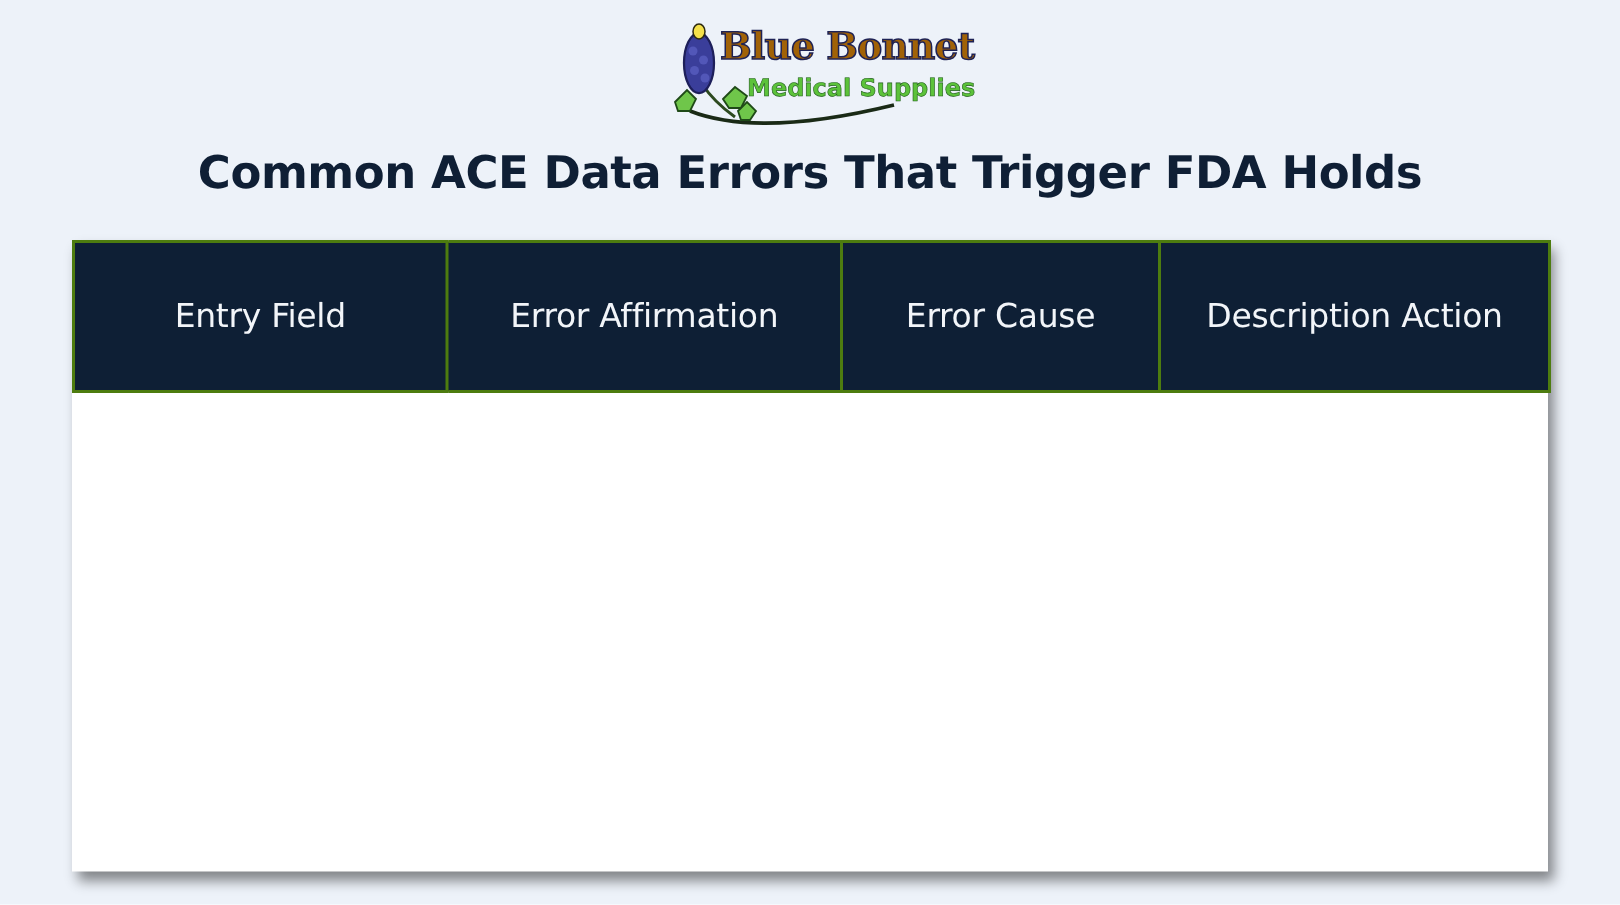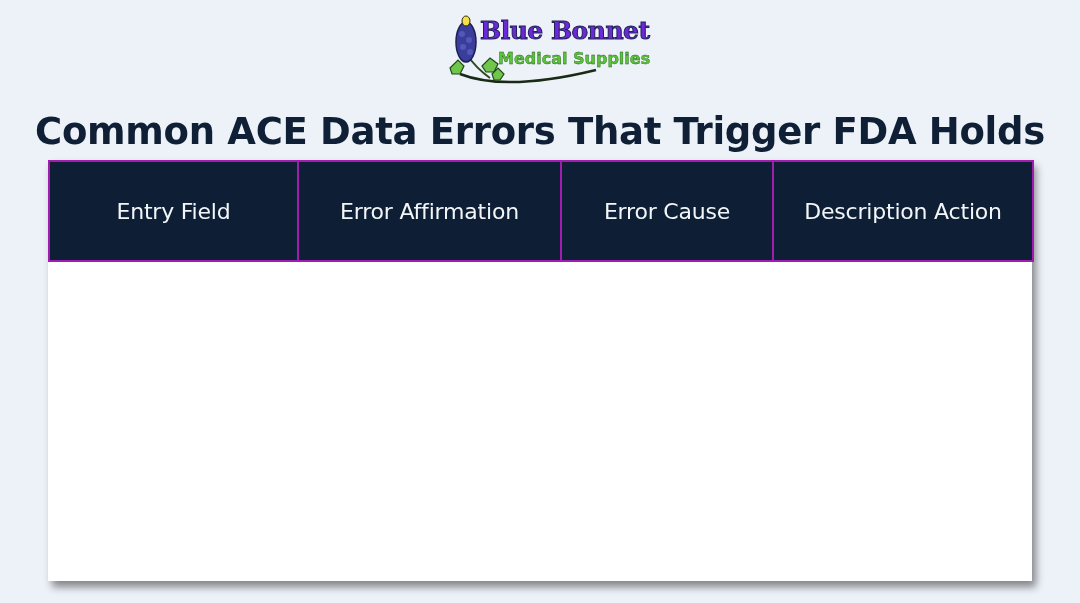--- a/index.html
+++ b/index.html
@@ -9,47 +9,47 @@
       font-family: "Liberation Sans", "DejaVu Sans", sans-serif;
       position: relative;
     }
     .logo {
       position: absolute; left: 446px; top: 12px; width: 190px; height: 76px;
     }
     .logo svg { display: block; }
     .logo-title {
       position: absolute; left: 34px; top: 4px;
       font-family: "DejaVu Serif", serif; font-weight: bold;
-      font-size: 25px; color: #6d28d9; letter-spacing: -0.5px;
+      font-size: 25px; color: #a16207; letter-spacing: -0.5px;
       -webkit-text-stroke: 1px #1e2255;
       white-space: nowrap;
     }
     .logo-sub {
       position: absolute; left: 52px; top: 37px;
       font-family: "DejaVu Sans", sans-serif; font-weight: bold;
       font-size: 16px; color: #5cc23a; -webkit-text-stroke: 0.4px #1f5a1a;
       white-space: nowrap;
     }
     .page-title {
       position: absolute; left: 0; right: 0; top: 98px;
-      text-align: center; margin: 12px;
+      text-align: center; margin: 0;
       font-family: "DejaVu Sans", sans-serif; font-weight: bold;
-      font-size: 37px; color: #0f1f35; letter-spacing: -0.3px;
+      font-size: 30px; color: #0f1f35; letter-spacing: -0.3px;
     }
     .table-wrap {
       position: absolute; left: 48px; top: 160px; width: 984px; height: 421px;
       box-shadow: 4px 6px 8px rgba(0,0,0,0.45);
       background: #ffffff;
     }
     table {
       border-collapse: collapse; width: 100%; height: 100%;
       table-layout: fixed;
     }
     th, td {
-      border: 2px solid #a21caf;
+      border: 2px solid #4d7c0f;
       text-align: center; vertical-align: middle;
       font-family: "DejaVu Sans", sans-serif;
       padding: 0 10px;
     }
     th {
       background: #0e1f35; color: #f2f5f9;
       font-size: 22px; font-weight: normal; height: 98px;
       letter-spacing: -0.2px;
     }
     td {

